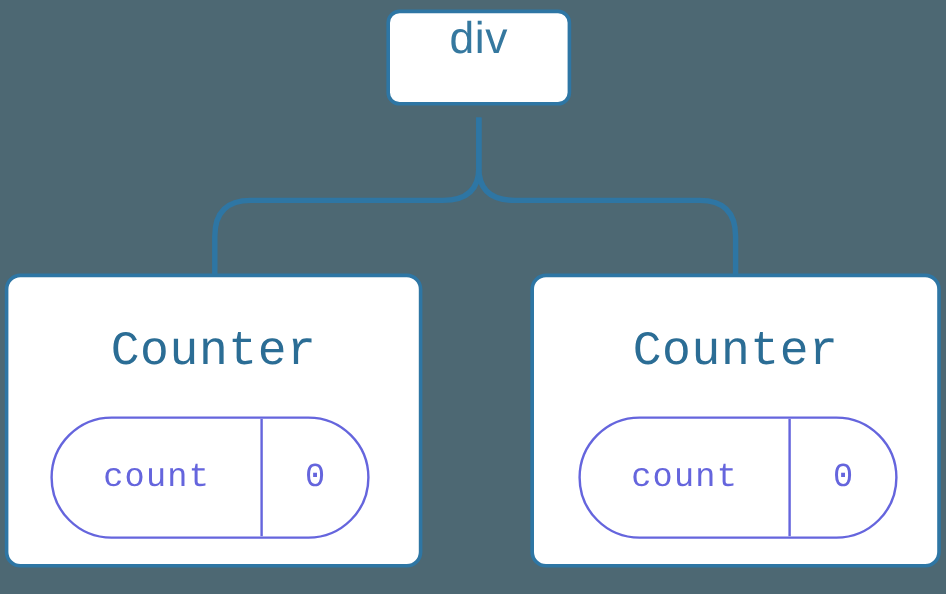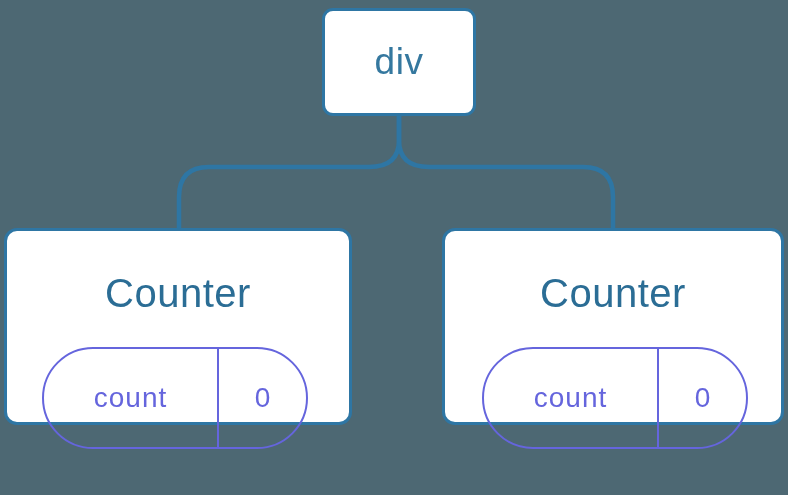--- a/index.html
+++ b/index.html
@@ -24,39 +24,40 @@
     position:absolute;left:0;top:0;
   }
   .connector-svg path{
     fill:none;
     stroke:var(--node-border);
     stroke-width:4.5;
   }
   .root-node{
     position:absolute;
     left:322px;top:8px;
-    width:154px;height:108px;
+    width:154px;height:80px;
     background:var(--node-bg);
     border:3px solid var(--node-border);
     border-radius:11px;
-    display:flex;align-items:center;justify-content:center;
+    display:flex;justify-content:center;
   }
   .root-label{
     color:var(--root-label);
     font-size:37px;
     font-weight:500;
     letter-spacing:0.5px;
   }
   .component-card{
     position:absolute;
     top:228px;
-    height:197px;
+    height:245px;
     background:var(--node-bg);
     border:3px solid var(--node-border);
     border-radius:13px;
+    font-family:Liberation Mono, monospace;
   }
   .component-card.left{left:4px;width:348px;}
   .component-card.right{left:442px;width:342px;}
   .component-title{
     position:absolute;
     top:40px;left:0;right:0;
     text-align:center;
     color:var(--component-title);
     font-size:40px;
     font-weight:500;

